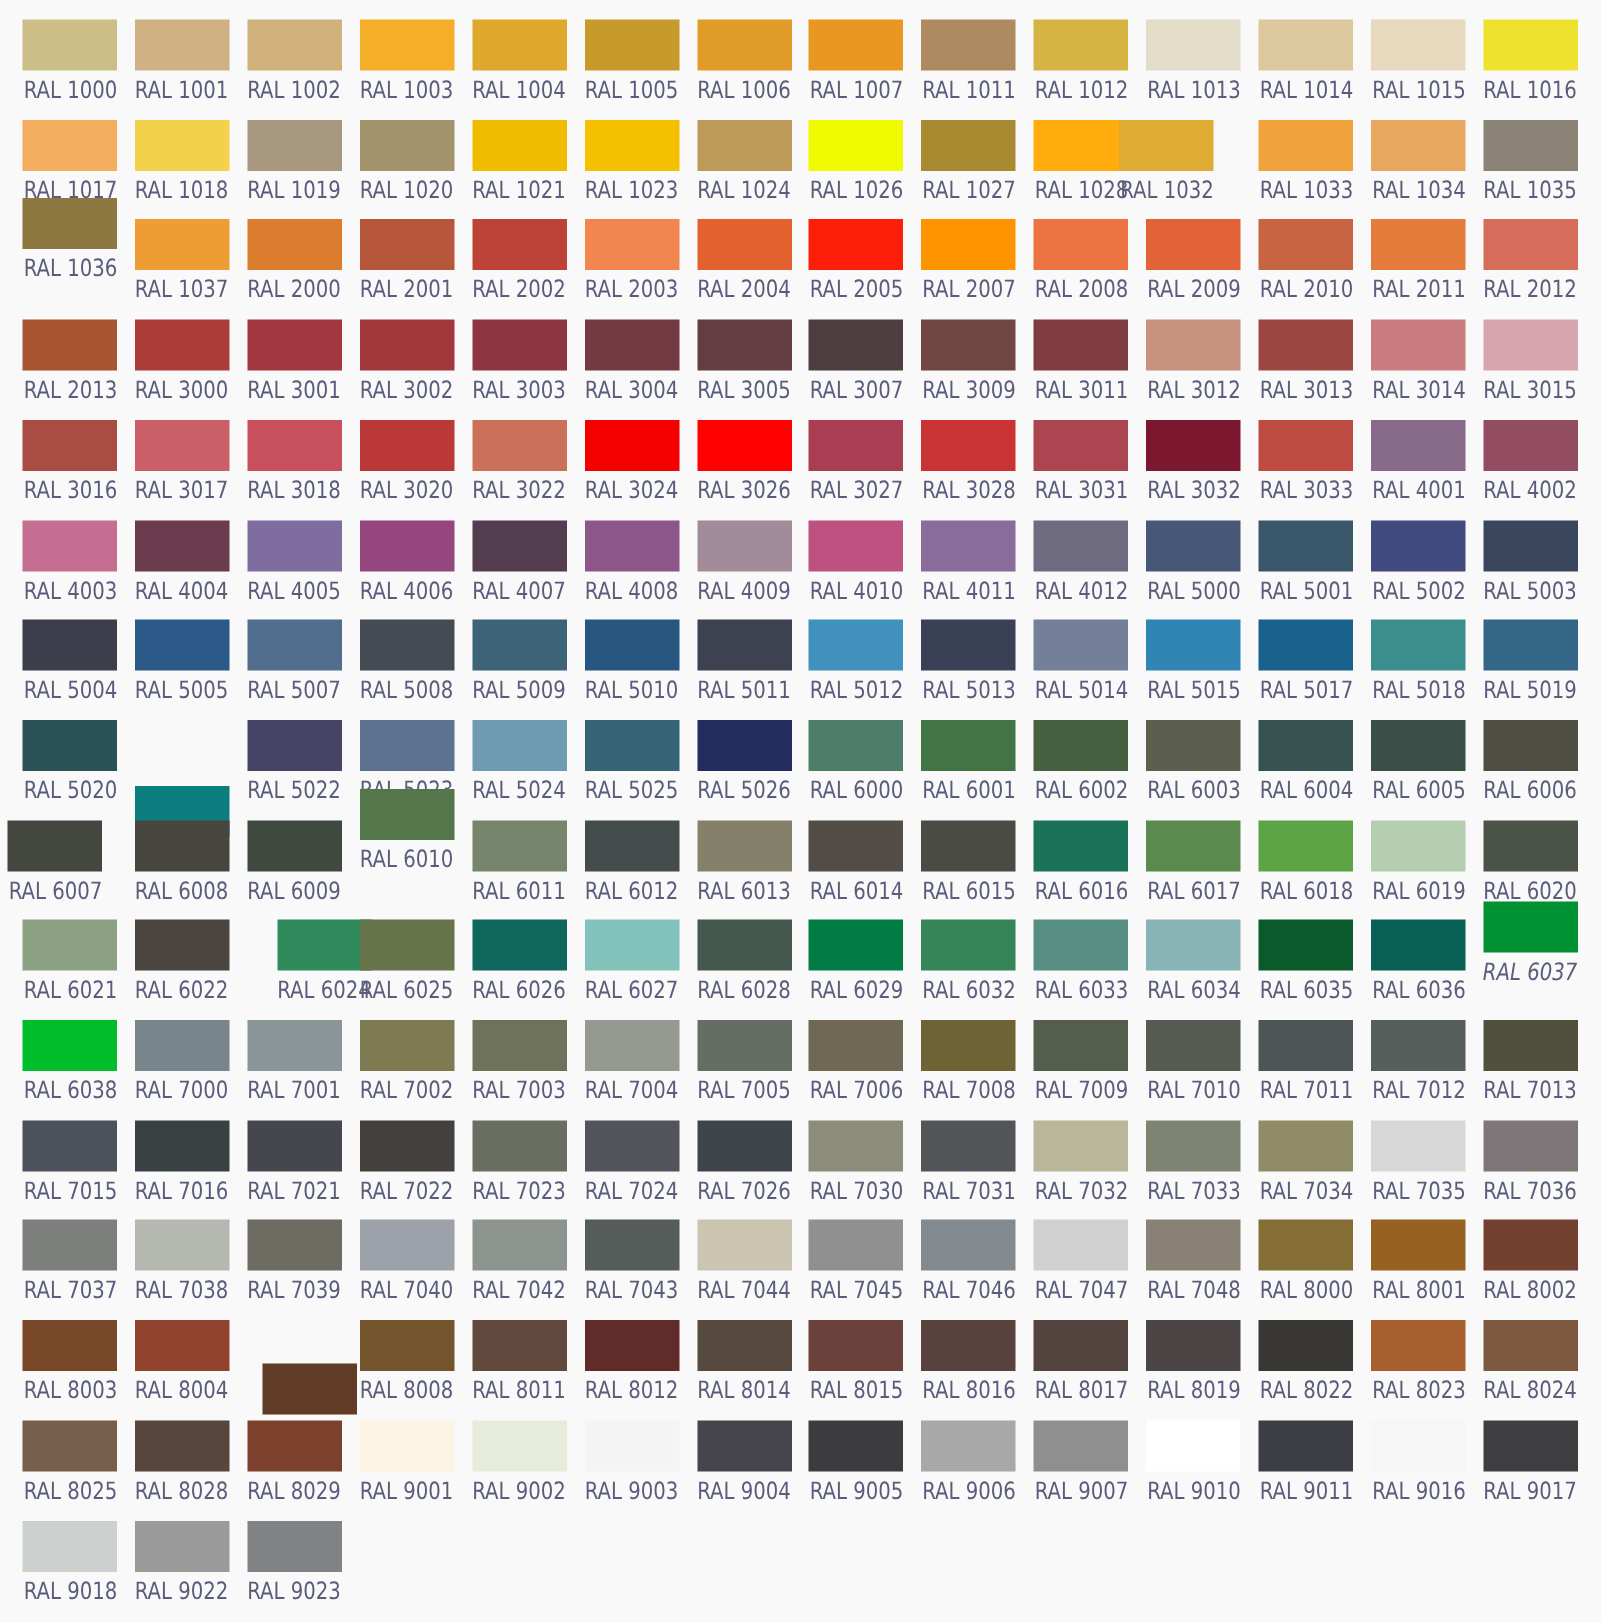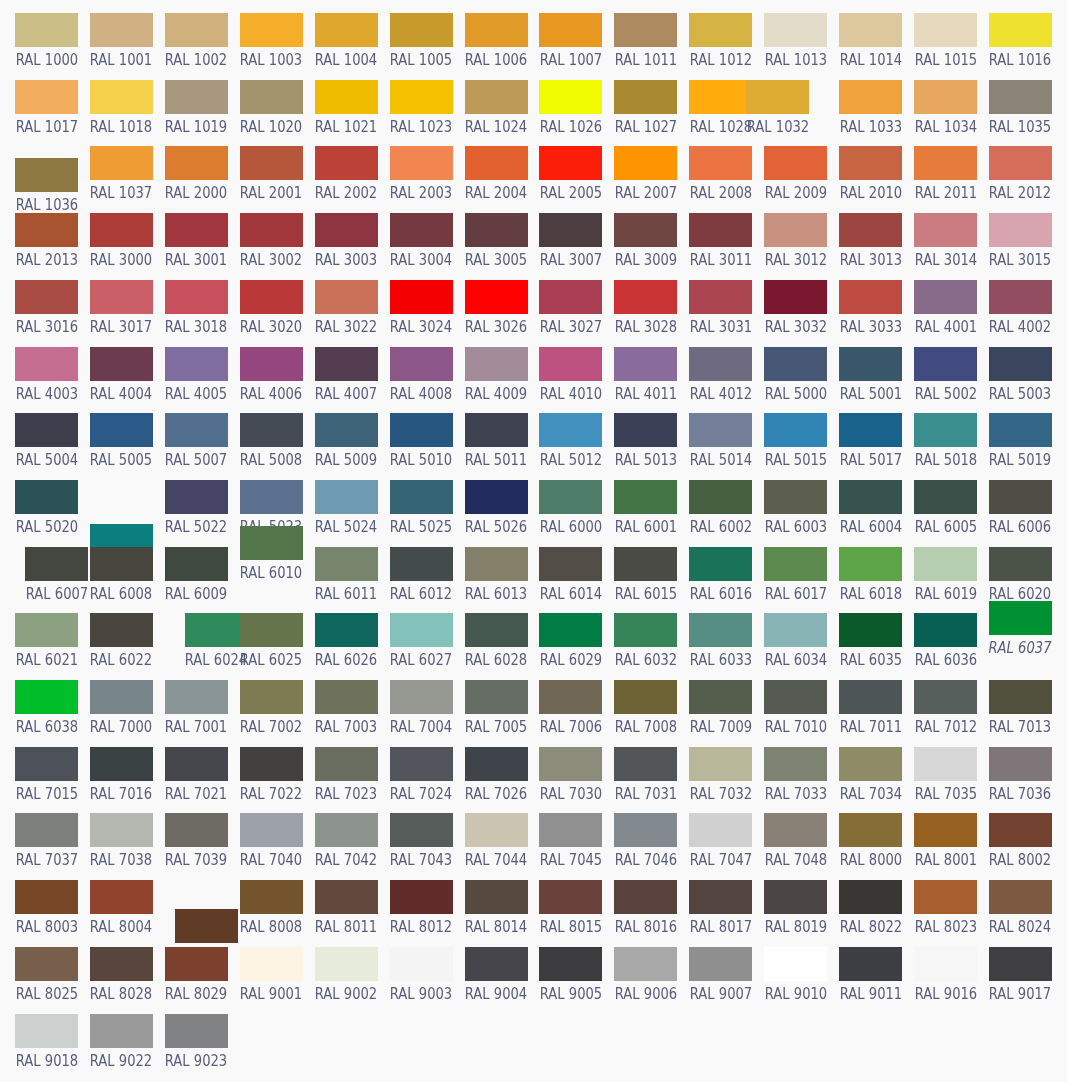--- a/index.html
+++ b/index.html
@@ -130,21 +130,21 @@
       <div class="label" style="color: rgb(90, 92, 124);">RAL 1033</div>
     </div>
     <div class="cell" style="left: 914.04px; top: 79.7px;">
       <div class="swatch" title="#E8A75F" style="background: rgb(232, 167, 95);"></div>
       <div class="label" style="color: rgb(90, 92, 124);">RAL 1034</div>
     </div>
     <div class="cell" style="left: 988.96px; top: 79.7px;">
       <div class="swatch" title="#8B8375" style="background: rgb(139, 131, 117);"></div>
       <div class="label" style="color: rgb(90, 92, 124);">RAL 1035</div>
     </div>
-    <div class="cell" style="left: 15px; top: 158px;">
+    <div class="cell" style="left: 15px; top: 132px;">
       <div class="swatch" title="#8C7840" style="background: rgb(140, 120, 64);"></div>
       <div class="label" style="color: rgb(90, 92, 124);">RAL 1036</div>
     </div>
     <div class="cell" style="left: 89.92px; top: 146.4px;">
       <div class="swatch" title="#EE9D35" style="background: rgb(238, 157, 53);"></div>
       <div class="label" style="color: rgb(90, 92, 124);">RAL 1037</div>
     </div>
     <div class="cell" style="left: 164.84px; top: 146.4px;">
       <div class="swatch" title="#DC7C2E" style="background: rgb(220, 124, 46);"></div>
       <div class="label" style="color: rgb(90, 92, 124);">RAL 2000</div>
@@ -466,21 +466,21 @@
       <div class="label" style="color: rgb(90, 92, 124);">RAL 6004</div>
     </div>
     <div class="cell" style="left: 914.04px; top: 479.9px;">
       <div class="swatch" title="#394F47" style="background: rgb(57, 79, 71);"></div>
       <div class="label" style="color: rgb(90, 92, 124);">RAL 6005</div>
     </div>
     <div class="cell" style="left: 988.96px; top: 479.9px;">
       <div class="swatch" title="#4E4E45" style="background: rgb(78, 78, 69);"></div>
       <div class="label" style="color: rgb(90, 92, 124);">RAL 6006</div>
     </div>
-    <div class="cell" style="left: 25px; top: 546.6px;">
+    <div class="cell" style="left: 5px; top: 546.6px;">
       <div class="swatch" title="#434740" style="background: rgb(67, 71, 64);"></div>
       <div class="label" style="color: rgb(90, 92, 124);">RAL 6007</div>
     </div>
     <div class="cell" style="left: 89.92px; top: 546.6px;">
       <div class="swatch" title="#46463E" style="background: rgb(70, 70, 62);"></div>
       <div class="label" style="color: rgb(90, 92, 124);">RAL 6008</div>
     </div>
     <div class="cell" style="left: 164.84px; top: 546.6px;">
       <div class="swatch" title="#3F4940" style="background: rgb(63, 73, 64);"></div>
       <div class="label" style="color: rgb(90, 92, 124);">RAL 6009</div>

